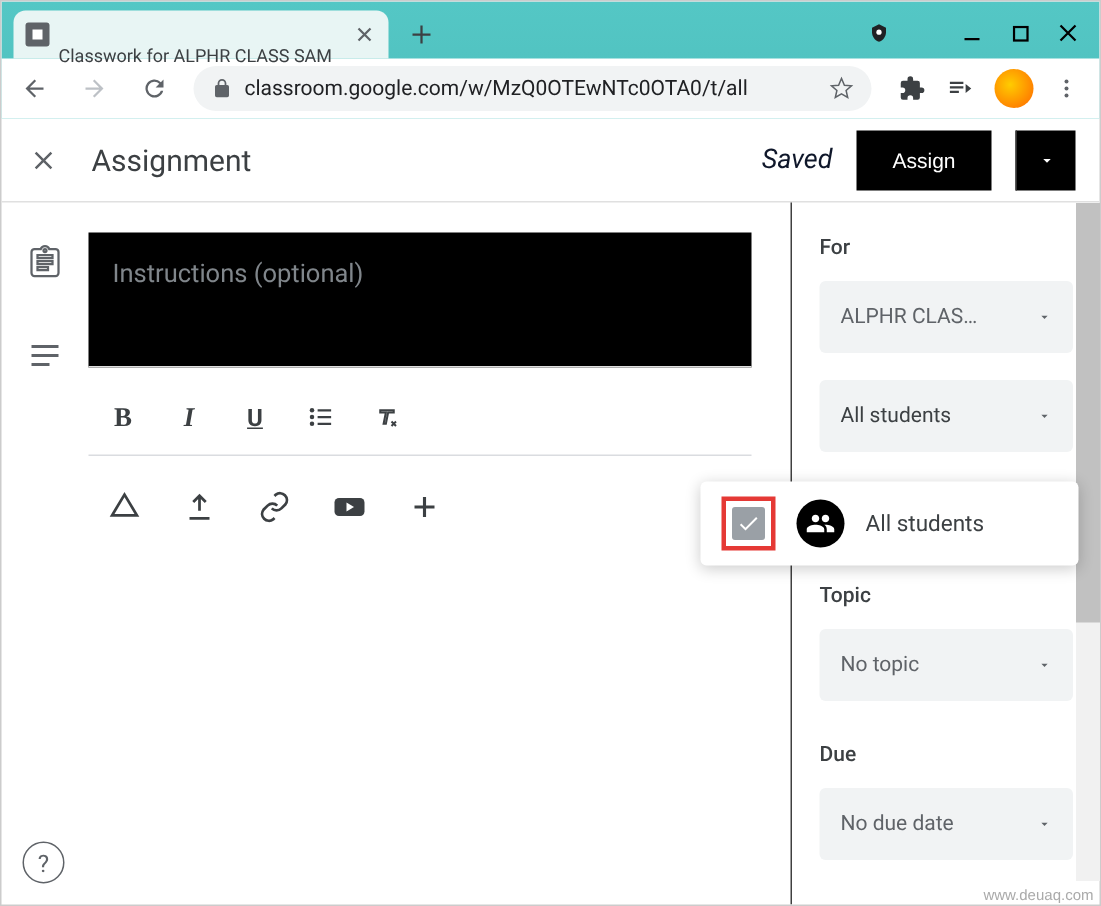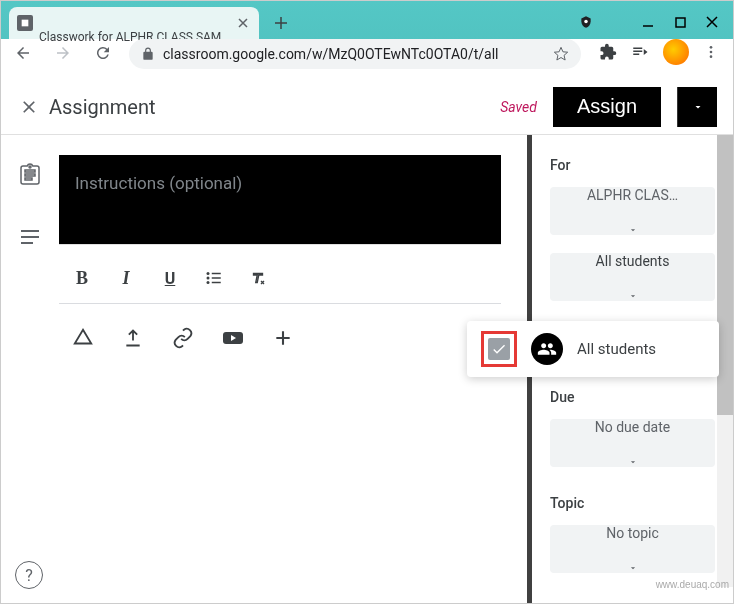--- a/index.html
+++ b/index.html
@@ -11,37 +11,37 @@
     .tab { background: #e8f5f4; border-radius: 8px 8px 0 0; height: 32px; display: flex; align-items: center; padding: 0 8px; margin-left: 8px; min-width: 250px; gap: 6px; }
     .tab-favicon { width: 16px; height: 16px; background: #5f6368; border-radius: 2px; display: flex; align-items: center; justify-content: center; }
     .tab-favicon svg { width: 10px; height: 10px; fill: #fff; }
     .tab-title { font-size: 12px; color: #3c4043; flex: 1; overflow: hidden; white-space: nowrap; margin-top: 28px; }
     .tab-close { width: 16px; height: 16px; display: flex; align-items: center; justify-content: center; cursor: pointer; }
     .new-tab { width: 28px; height: 28px; display: flex; align-items: center; justify-content: center; margin-left: 8px; margin-top: 2px; cursor: pointer; border-radius: 50%; }
     .window-controls { margin-left: auto; display: flex; gap: 18px; padding: 0 14px; align-items: center; height: 30px; }
     .win-ctrl { width: 14px; height: 14px; display: flex; align-items: center; justify-content: center; cursor: pointer; }
     .win-shield { margin-right: 30px; }
     
-    .addressbar-row { background: #fff; height: 40px; display: flex; align-items: flex-start; padding: 0 8px; gap: 12px; }
+    .addressbar-row { background: #fff; height: 40px; display: flex; align-items: center; padding: 0 8px; gap: 12px; }
     .nav-btn { width: 28px; height: 28px; display: flex; align-items: center; justify-content: center; cursor: pointer; color: #5f6368; border-radius: 50%; }
     .nav-btn.disabled { color: #bdc1c6; }
     .addressbar { flex: 1; height: 30px; background: #f1f3f4; border-radius: 15px; display: flex; align-items: center; padding: 0 12px; gap: 8px; }
     .lock-icon { color: #5f6368; }
     .url-text { flex: 1; font-size: 14px; color: #202124; }
     .star-icon { color: #5f6368; cursor: pointer; }
     .ext-icons { display: flex; gap: 14px; align-items: center; padding: 0 6px; }
     .avatar { width: 26px; height: 26px; border-radius: 50%; background: radial-gradient(circle at 40% 40%, #ffcc00, #ff6600); }
     
     
-    .app-header { height: 56px; border-bottom: 1px solid #e0e0e0; display: flex; align-items: center; padding: 0 16px; gap: 8px; }
+    .app-header { height: 56px; border-bottom: 1px solid #e0e0e0; display: flex; align-items: center; padding: 0 16px; gap: 20px; }
     .close-x { width: 24px; height: 24px; cursor: pointer; color: #5f6368; display: flex; align-items: center; justify-content: center; }
     .header-title { font-size: 20px; color: #3c4043; font-weight: 400; }
     .header-right { margin-left: auto; display: flex; align-items: center; gap: 16px; }
-    .saved-text { font-style: italic; color: #be185d; font-size: 14px; }
-    .assign-btn { background: #000; color: #fff; height: 40px; padding: 0 24px; border: none; font-size: 20px; font-weight: 500; cursor: pointer; }
+    .saved-text { font-style: italic; color: #0f172a; font-size: 18px; }
+    .assign-btn { background: #000; color: #fff; height: 40px; padding: 0 24px; border: none; font-size: 14px; font-weight: 500; cursor: pointer; }
     .assign-drop { background: #000; color: #fff; height: 40px; width: 40px; border: none; border-left: 1px solid #333; cursor: pointer; display:flex; align-items:center; justify-content:center;}
     
     
     .content { display: flex; height: calc(100% - 134px); }
     .left-rail { width: 58px; padding-top: 28px; display: flex; flex-direction: column; align-items: center; gap: 38px; }
     .rail-icon { width: 24px; height: 24px; color: #5f6368; cursor: pointer; }
     
     .editor-area { flex: 1; padding: 20px 26px 0 0; }
     .field-group { background: #f8f9fa; padding: 14px 16px 6px; border-bottom: 1px solid #80868b; margin-bottom: 18px; }
     .field-label { font-size: 12px; color: #5f6368; }
@@ -49,43 +49,43 @@
     .instructions-group { background: #000000; padding: 18px 16px; min-height: 90px; border-bottom: 1px solid #e0e0e0;}
     .instructions-placeholder { font-size: 17px; color: #80868b; }
     
     .toolbar { display: flex; gap: 22px; padding: 14px 12px; border-bottom: 1px solid #dadce0; margin-top: 8px;}
     .tool-btn { width: 22px; height: 22px; cursor: pointer; color: #3c4043; display: flex; align-items: center; justify-content: center; font-weight: bold; }
     
     .attach-row { display: flex; gap: 26px; padding: 22px 12px; }
     .attach-btn { width: 24px; height: 24px; cursor: pointer; color: #3c4043; display: flex; align-items: center; justify-content: center;}
     
     
-    .sidebar { width: 206px; border-left: 5px solid #404040; padding: 22px 18px; overflow-y: auto; position: relative; }
+    .sidebar { width: 206px; border-left: 1px solid #404040; padding: 22px 18px; overflow-y: auto; position: relative; }
     .side-label { font-size: 14px; font-weight: 500; color: #3c4043; margin-bottom: 14px; }
-    .dropdown { width: 100%; height: 48px; background: #f1f3f4; border: none; border-radius: 4px; display: flex; align-items: center; justify-content: space-between; padding: 0 14px; cursor: pointer; margin-bottom: 18px; font-size: 14px; color: #5f6368; flex-direction: column;}
+    .dropdown { width: 100%; height: 48px; background: #f1f3f4; border: none; border-radius: 4px; display: flex; align-items: center; justify-content: space-between; padding: 0 14px; cursor: pointer; margin-bottom: 18px; font-size: 14px; color: #5f6368;}
     .dropdown-active { color: #3c4043; }
     .caret { color: #5f6368; }
     .side-section { margin-bottom: 28px; }
     
     
     .popup { position: absolute; top: 320px; left: 466px; width: 252px; background: #fff; box-shadow: 0 2px 10px rgba(0,0,0,0.2); border-radius: 4px; z-index: 100; }
     .popup-row { display: flex; align-items: center; height: 56px; padding: 0 14px; gap: 14px; cursor: pointer; }
     .checkbox-highlight { border: 3px solid #e53935; padding: 4px; display: flex; align-items: center; justify-content: center;}
     .checkbox { width: 22px; height: 22px; background: #9aa0a6; display: flex; align-items: center; justify-content: center; border-radius: 2px;}
     .checkbox svg { fill: #fff; width: 16px; height: 16px; }
     .group-icon { width: 32px; height: 32px; background: #000; border-radius: 50%; display: flex; align-items: center; justify-content: center;}
     .group-icon svg { fill: #fff; width: 20px; height: 20px;}
     .popup-label { font-size: 15px; color: #3c4043; }
     
     .help-fab { position: absolute; bottom: 14px; left: 14px; width: 28px; height: 28px; border: 1.5px solid #5f6368; border-radius: 50%; display: flex; align-items: center; justify-content: center; color: #5f6368; cursor: pointer; font-size: 16px;}
     
     .scrollbar-track { position: absolute; right: 0; top: 134px; width: 16px; height: calc(100% - 150px); background: #f1f1f1; }
     .scrollbar-thumb { width: 100%; height: 280px; background: #c1c1c1; }
     
-    .watermark { position: absolute; bottom: 13px; right: 4px; font-size: 10px; color: #aaa; font-family: Arial;}
+    .watermark { position: absolute; bottom: 0; right: 4px; font-size: 10px; color: #aaa; font-family: Arial;}
     
     svg { display: block; }
   </style>
 </head>
 <body>
 
 <div class="browser-chrome">
   <div class="titlebar">
     <div class="tab">
       <div class="tab-favicon">
@@ -282,41 +282,41 @@
         <span>All students</span>
         <span class="caret">
             <svg width="10" height="10" viewBox="0 0 24 24">
               <path d="M7 10l5 5 5-5z" fill="currentColor"></path>
             </svg>
           </span>
       </div>
     </div>
     <div style="height:60px"></div>
     <div class="side-section">
+      <div class="side-label">Topic</div>
+      <div class="dropdown">
+        <span>No topic</span>
+        <span class="caret">
+            <svg width="10" height="10" viewBox="0 0 24 24">
+              <path d="M7 10l5 5 5-5z" fill="currentColor"></path>
+            </svg>
+          </span>
+      </div>
+    </div>
+    <div class="side-section">
       <div class="side-label">Due</div>
       <div class="dropdown">
         <span>No due date</span>
         <span class="caret">
             <svg width="10" height="10" viewBox="0 0 24 24">
               <path d="M7 10l5 5 5-5z" fill="currentColor"></path>
             </svg>
           </span>
       </div>
     </div>
-    <div class="side-section">
-      <div class="side-label">Topic</div>
-      <div class="dropdown">
-        <span>No topic</span>
-        <span class="caret">
-            <svg width="10" height="10" viewBox="0 0 24 24">
-              <path d="M7 10l5 5 5-5z" fill="currentColor"></path>
-            </svg>
-          </span>
-      </div>
-    </div>
   </div>
 </div>
 
 <div class="popup">
   <div class="popup-row">
     <div class="checkbox-highlight">
       <div class="checkbox">
         <svg viewBox="0 0 24 24">
             <path d="M9 16.2L4.8 12l-1.4 1.4L9 19 21 7l-1.4-1.4z"></path>
           </svg>

